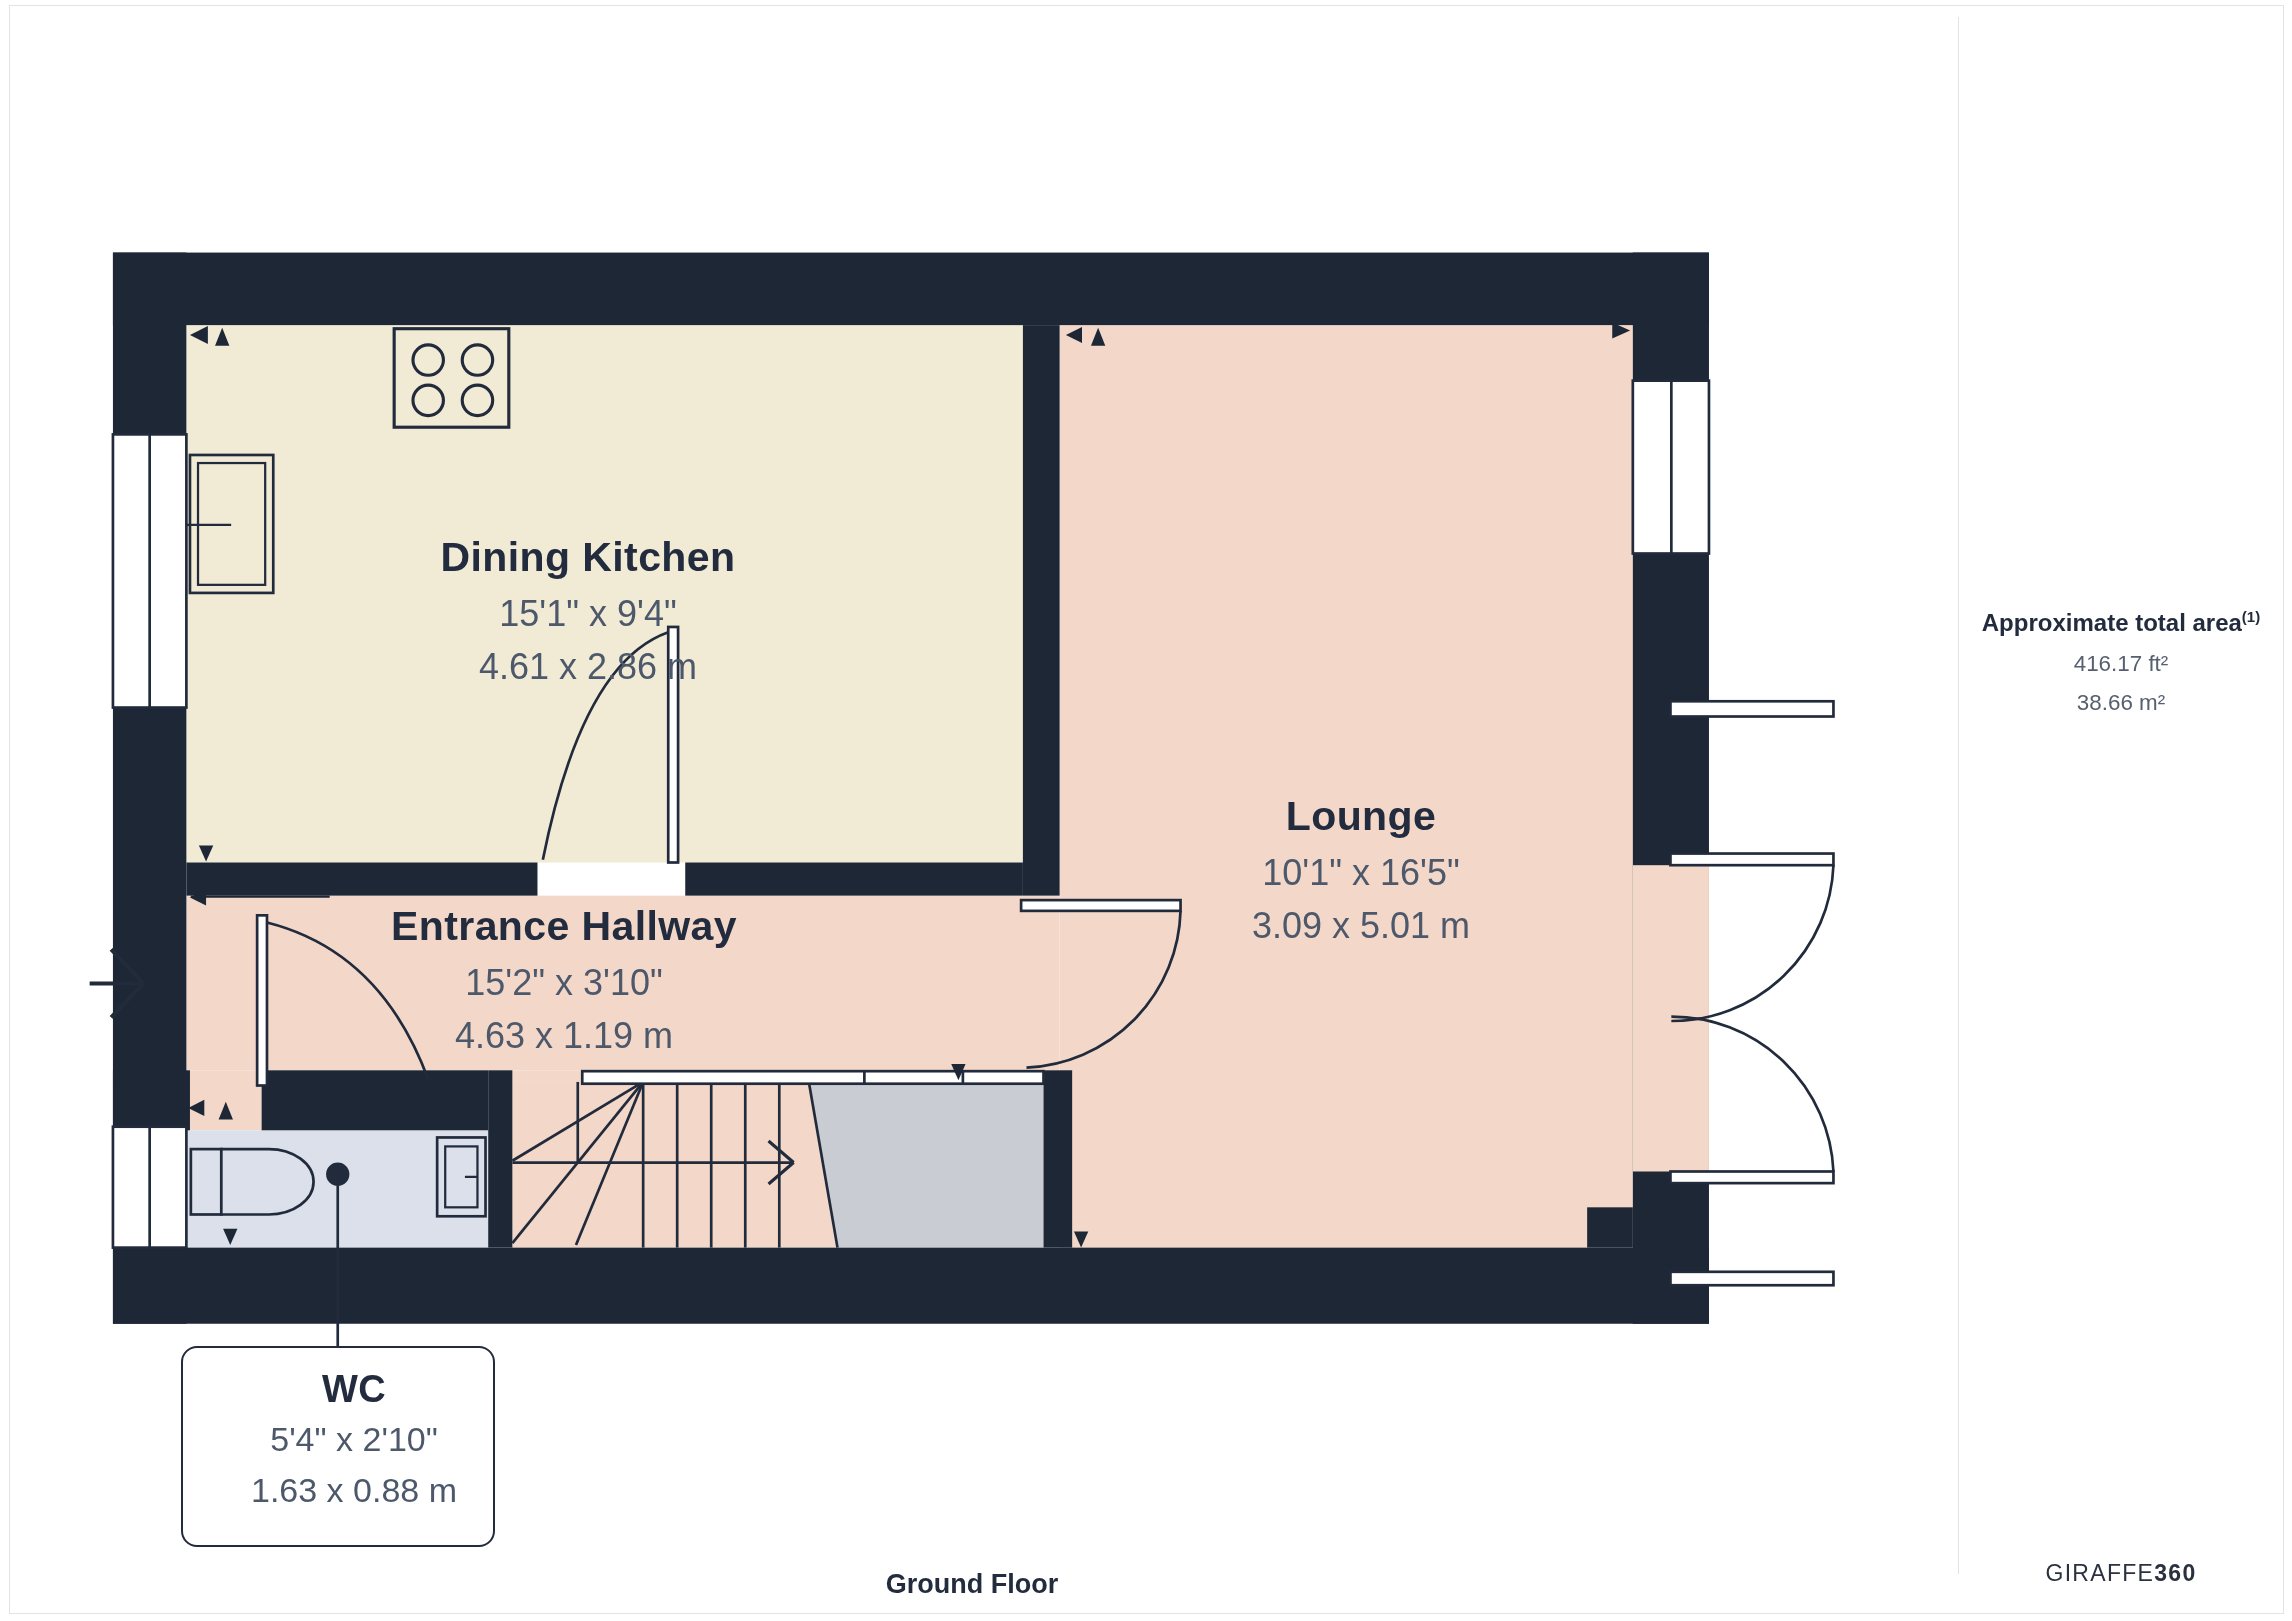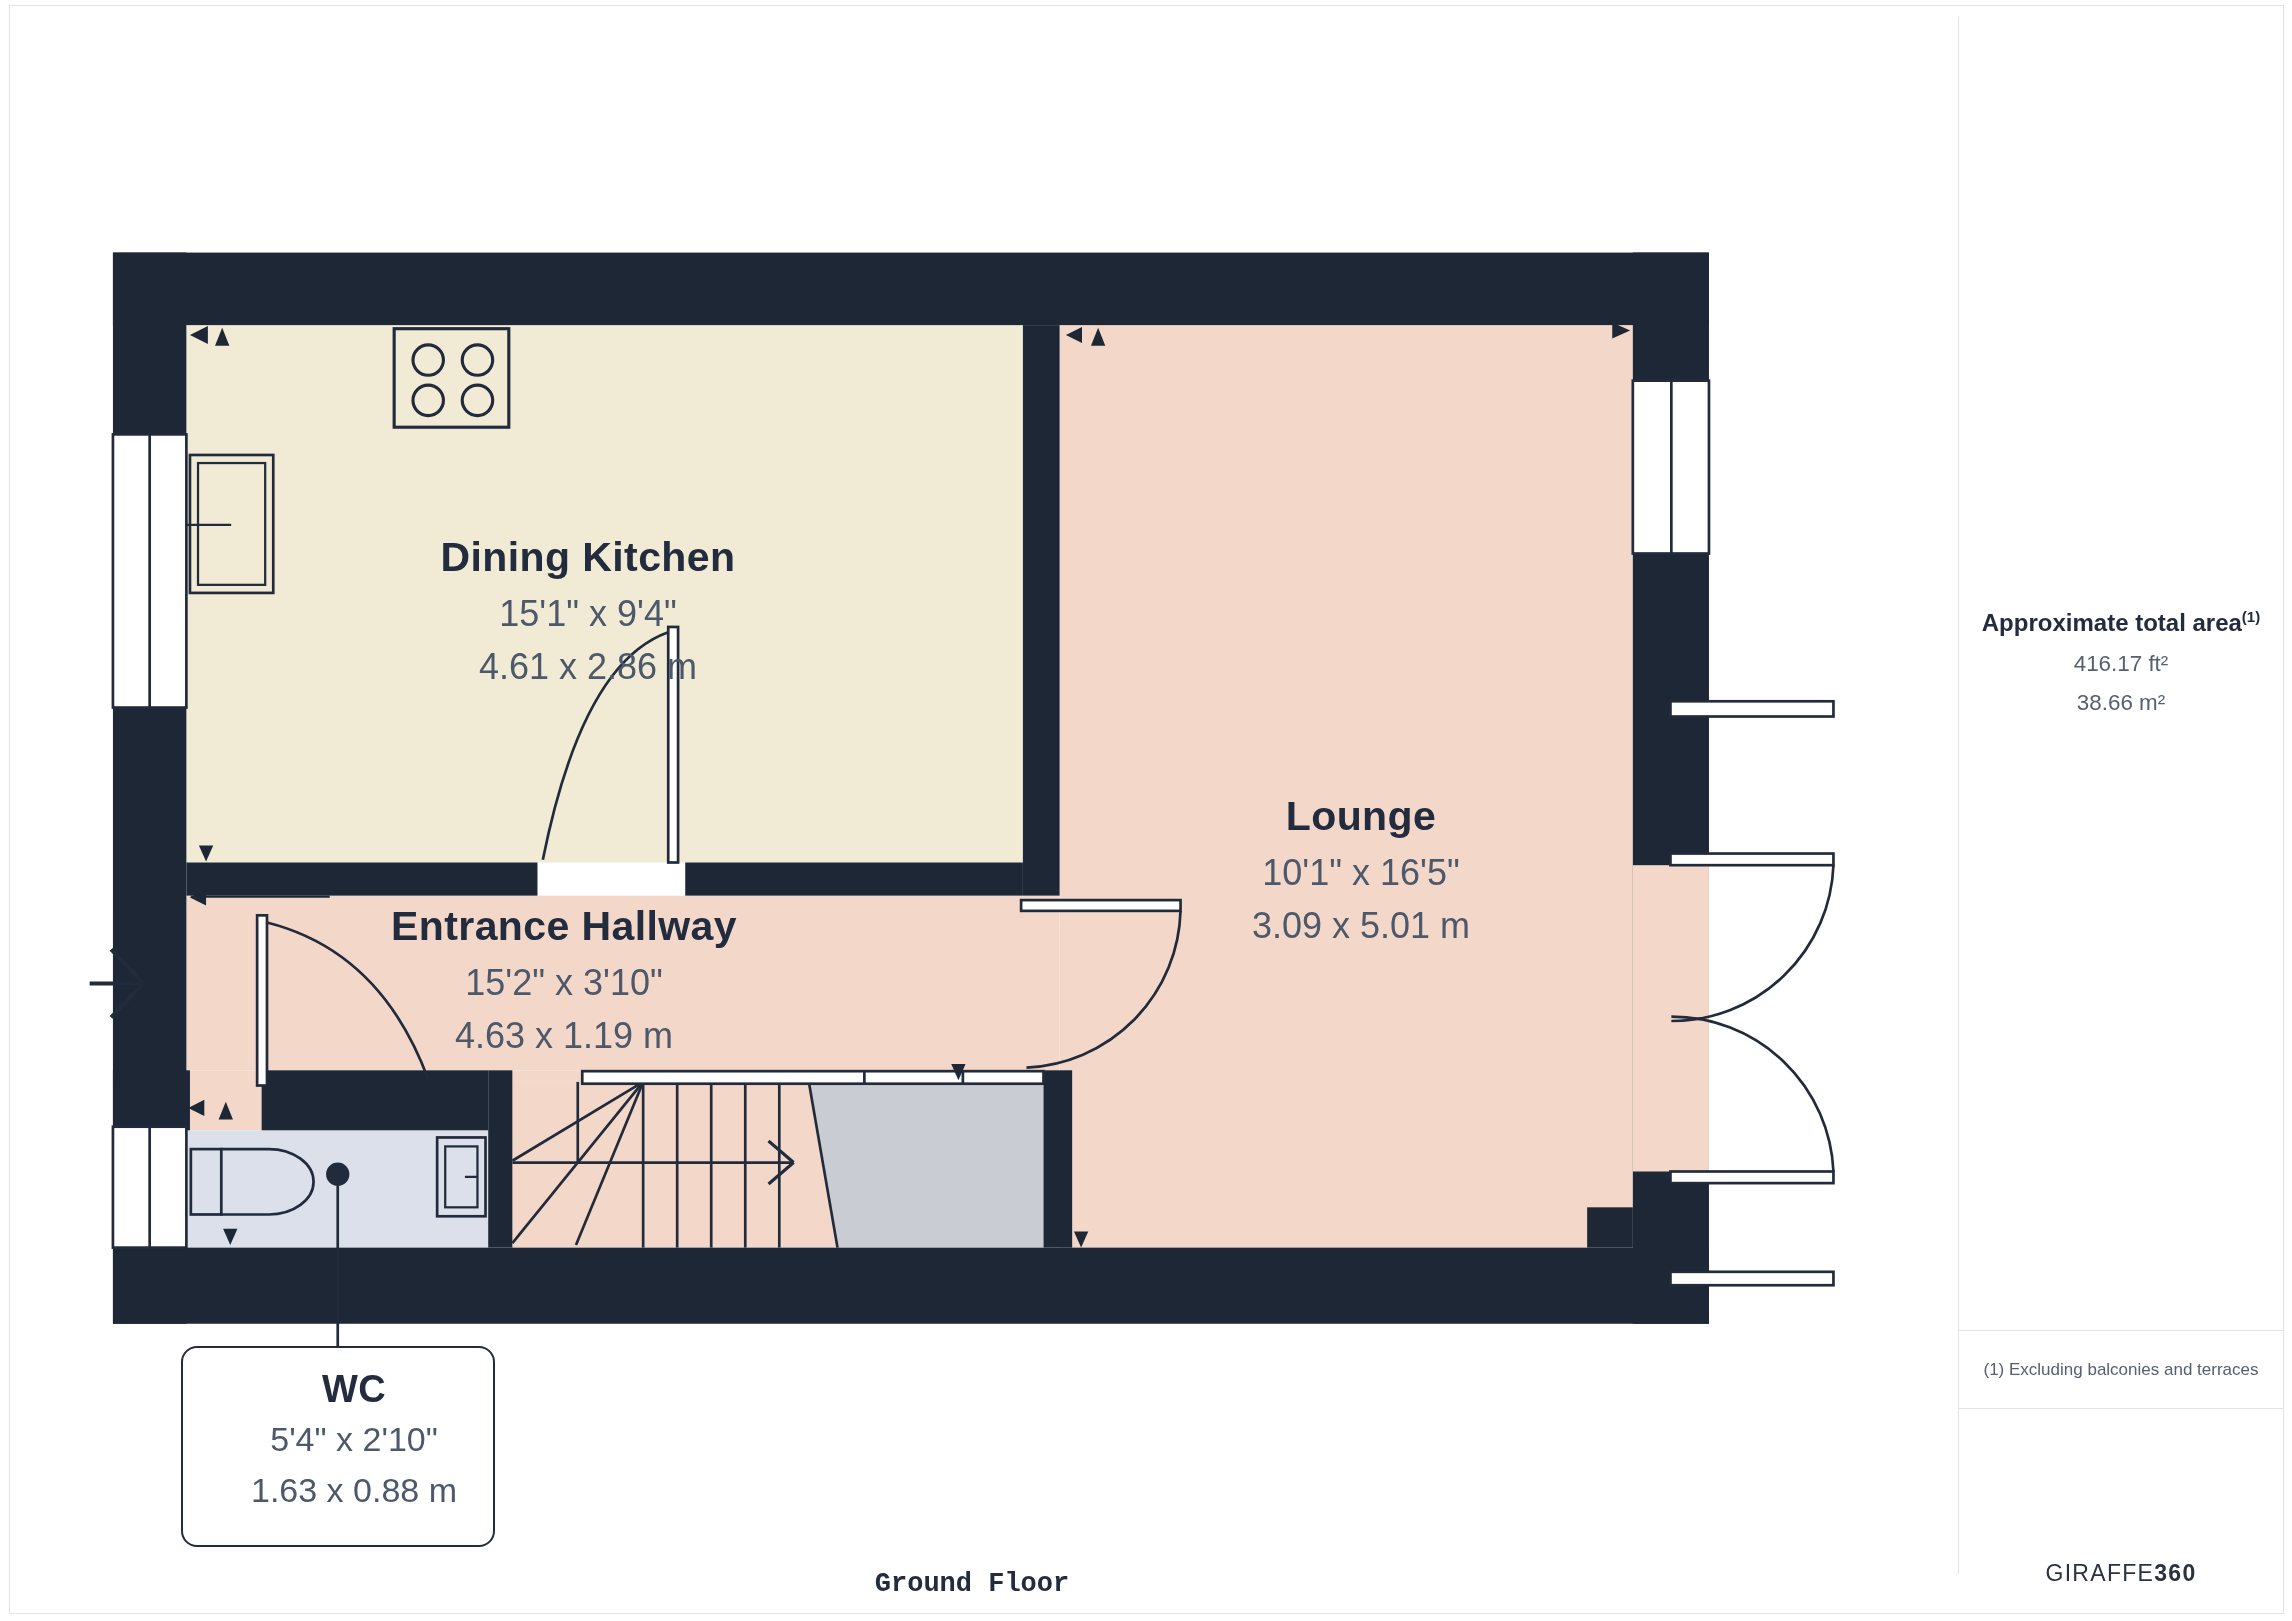--- a/index.html
+++ b/index.html
@@ -22,21 +22,21 @@
   .wc-callout {
     position:absolute; left:181px; top:1346px; width:314px; height:201px;
     background:#ffffff; border:2.7px solid #232c3e; border-radius:16px;
     box-sizing:border-box; text-align:center; padding-top:19.7px;padding-left:32px;
   }
   .wc-callout .room-title { font-size:38px; margin-bottom:3.6px; }
   .wc-callout .room-dim { font-size:34px; line-height:1.5; }
 
   .ground-floor {
     position:absolute; left:748px; top:1569px; width:448px;
-    text-align:center; font-size:27px; font-weight:800; color:#232c3e;font-family:Liberation Mono, monospace;
+    text-align:center; font-size:27px; font-weight:800; color:#232c3e;
   }
 
   .sidebar { position:absolute; left:1958px; top:12px; width:326px; height:1577px; }
   .sidebar-divider { position:absolute; left:0; top:4.5px; bottom:15px; width:0.9px; background:#e2e3e6; }
   .area-block { position:absolute; top:596px; left:0; width:100%; text-align:center; }
   .area-title { font-size:24px; font-weight:800; color:#232c3e; margin-bottom:14.3px; }
   .area-title sup { font-size:15px; font-weight:800; }
   .area-value { font-size:22.4px; color:#566070; margin-bottom:12.5px; }
   .footnote-block {
     position:absolute; top:1318px; left:0; width:100%; height:79px; box-sizing:border-box;
@@ -205,20 +205,17 @@
 
 <div class="ground-floor">Ground Floor</div>
 
 <div class="sidebar">
   <div class="sidebar-divider"></div>
   <div class="area-block">
     <div class="area-title"><span>Approximate total area</span><sup>(1)</sup></div>
     <div class="area-value">416.17 ft²</div>
     <div class="area-value">38.66 m²</div>
   </div>
-  <div class="footnote-block">
-    <span>(1) Excluding balconies and terraces</span>
-  </div>
   <div class="brand">
     <span>GIRAFFE</span><span class="b360">360</span>
   </div>
 </div>
 
 
 </body></html>

